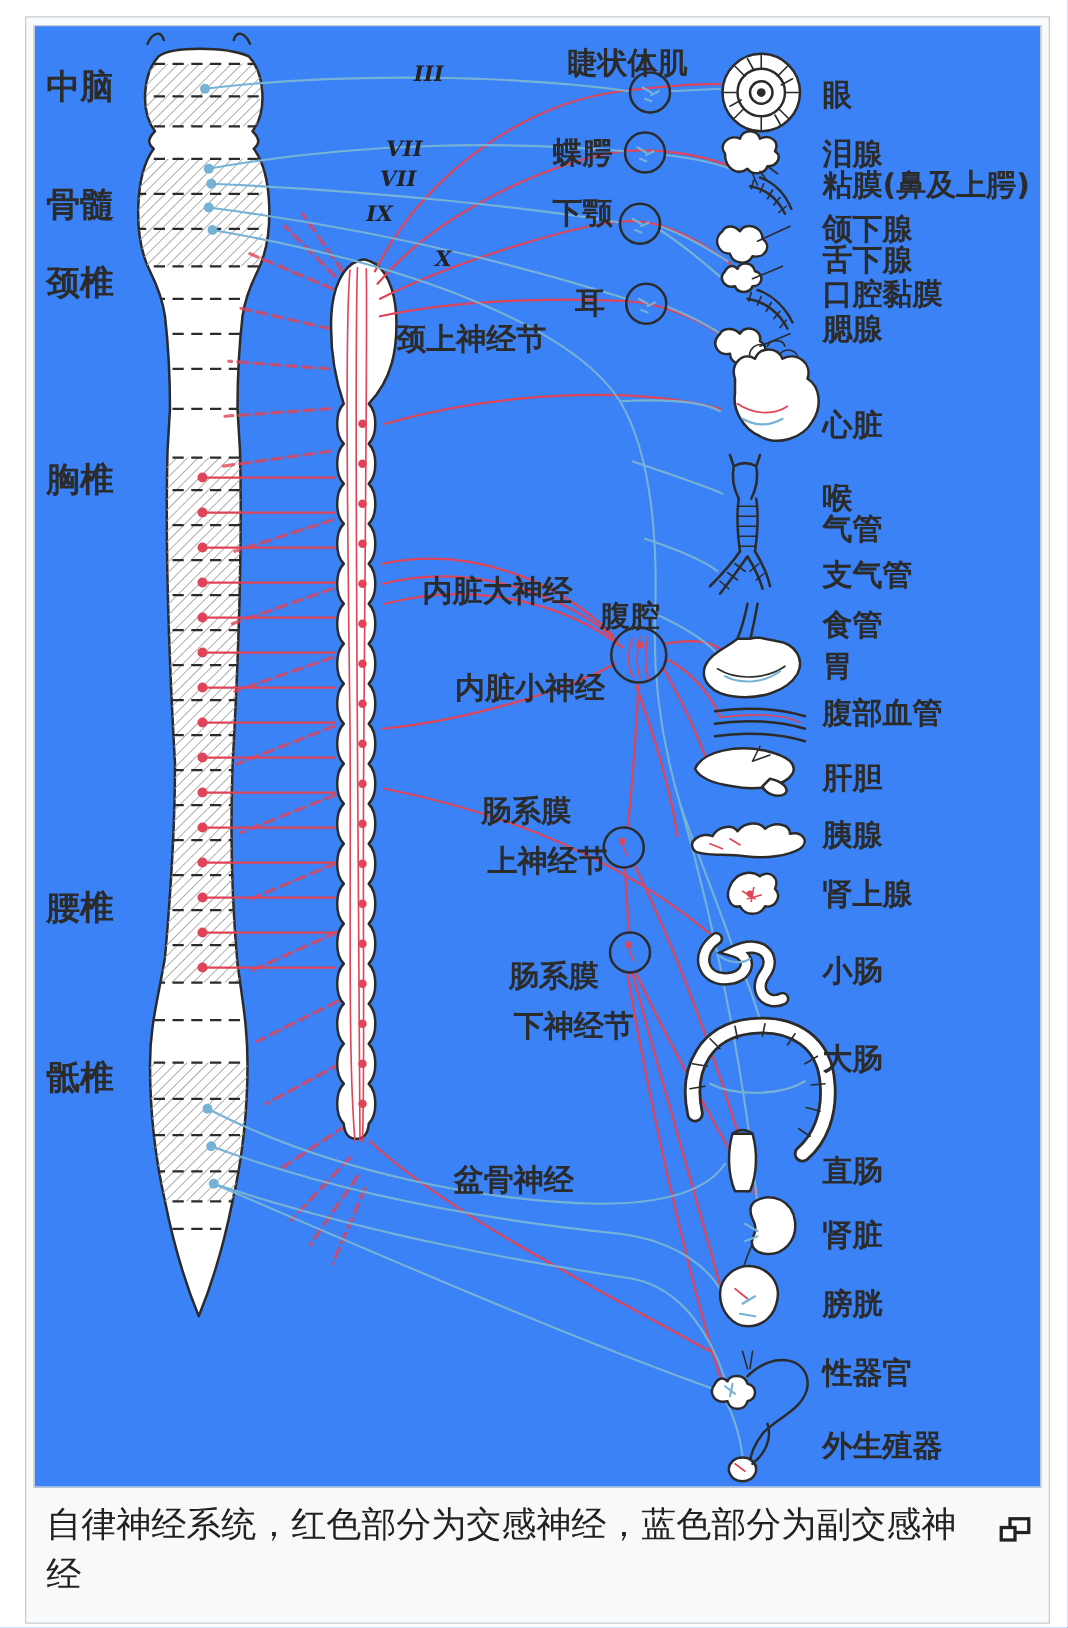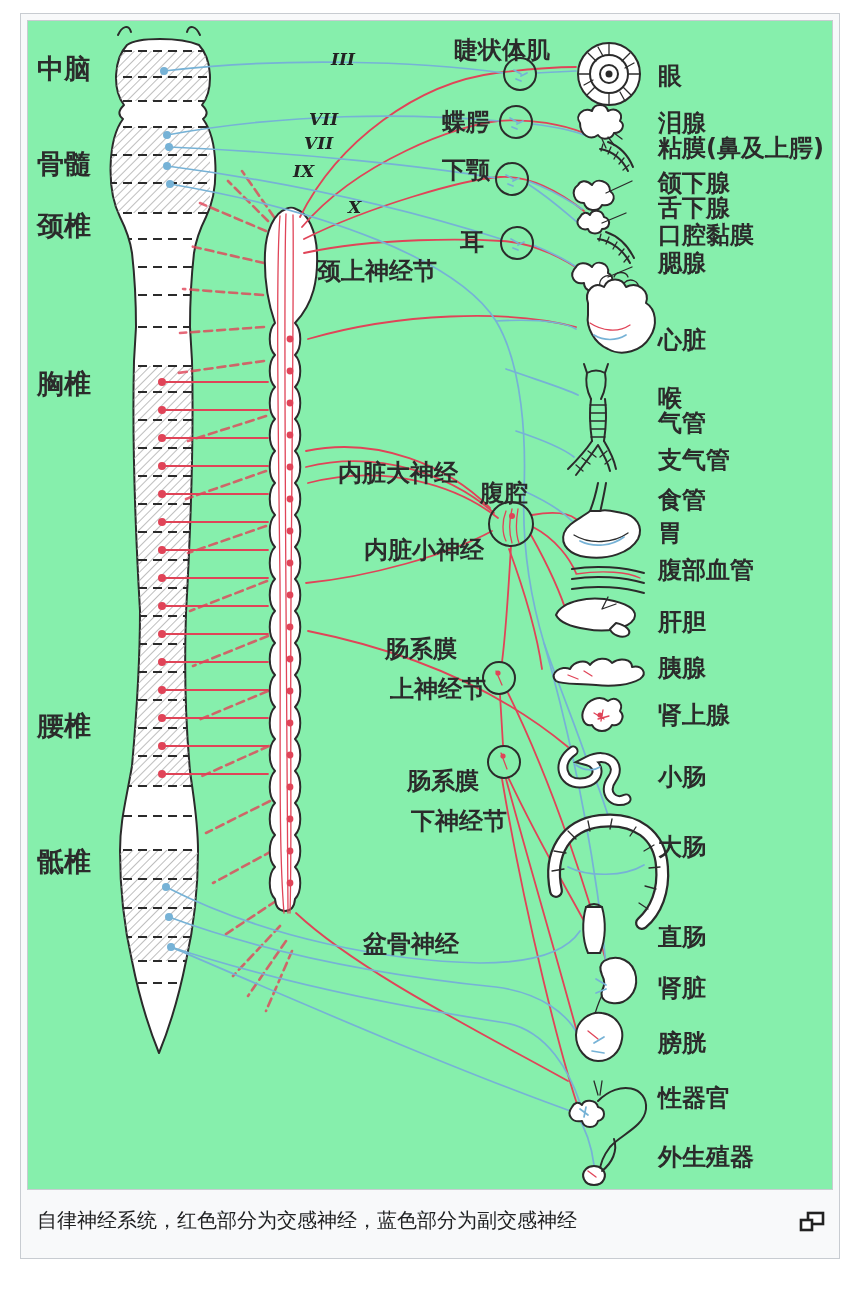--- a/index.html
+++ b/index.html
@@ -10,27 +10,27 @@
     --frame_bg:#f8f9fa;
     --caption_text:#202122;
   }
   html,body{margin:0;padding:0;background:#fff;}
   body{width:854px;height:1302px;overflow:hidden;font-family:"Liberation Sans","DejaVu Sans",sans-serif;}
   .thumb{
     position:absolute;left:20px;top:13px;width:820px;box-sizing:border-box;
     border:1px solid var(--frame_border);background:var(--frame_bg);padding:6px;margin:0;
   }
   .image-area{
-    border:1px solid var(--frame_border);background:#86efac;width:100%;height:1170px;
+    border:1px solid var(--frame_border);background:#3b82f6;width:100%;height:1170px;
     box-sizing:border-box;overflow:hidden;
   }
   .image-area svg{display:block;width:100%;height:1168px;}
   figcaption{
     position:relative;padding:10px 8px 12px 10px;
-    font-size:20px;line-height:40px;color:var(--caption_text);
+    font-size:28px;line-height:40px;color:var(--caption_text);
   }
   .magnify{float:right;margin:6px 0 4px 14px;width:26px;height:22px;cursor:pointer;}
   
   .ink{stroke:var(--ink);fill:none;stroke-width:2;stroke-linecap:round;stroke-linejoin:round;}
   .inkThin{stroke:var(--ink);fill:none;stroke-width:1.3;stroke-linecap:round;}
   .inkFill{stroke:var(--ink);fill:#fff;stroke-width:2;stroke-linejoin:round;}
   .red{stroke:var(--sympathetic);fill:none;stroke-width:1.8;stroke-linecap:round;}
   .redThin{stroke:var(--sympathetic);fill:none;stroke-width:1.3;stroke-linecap:round;}
   .redDash{stroke:var(--sympathetic);opacity:.8;fill:none;stroke-width:2.6;stroke-dasharray:8 5;stroke-linecap:round;}
   .redDot{fill:var(--sympathetic);stroke:none;}

